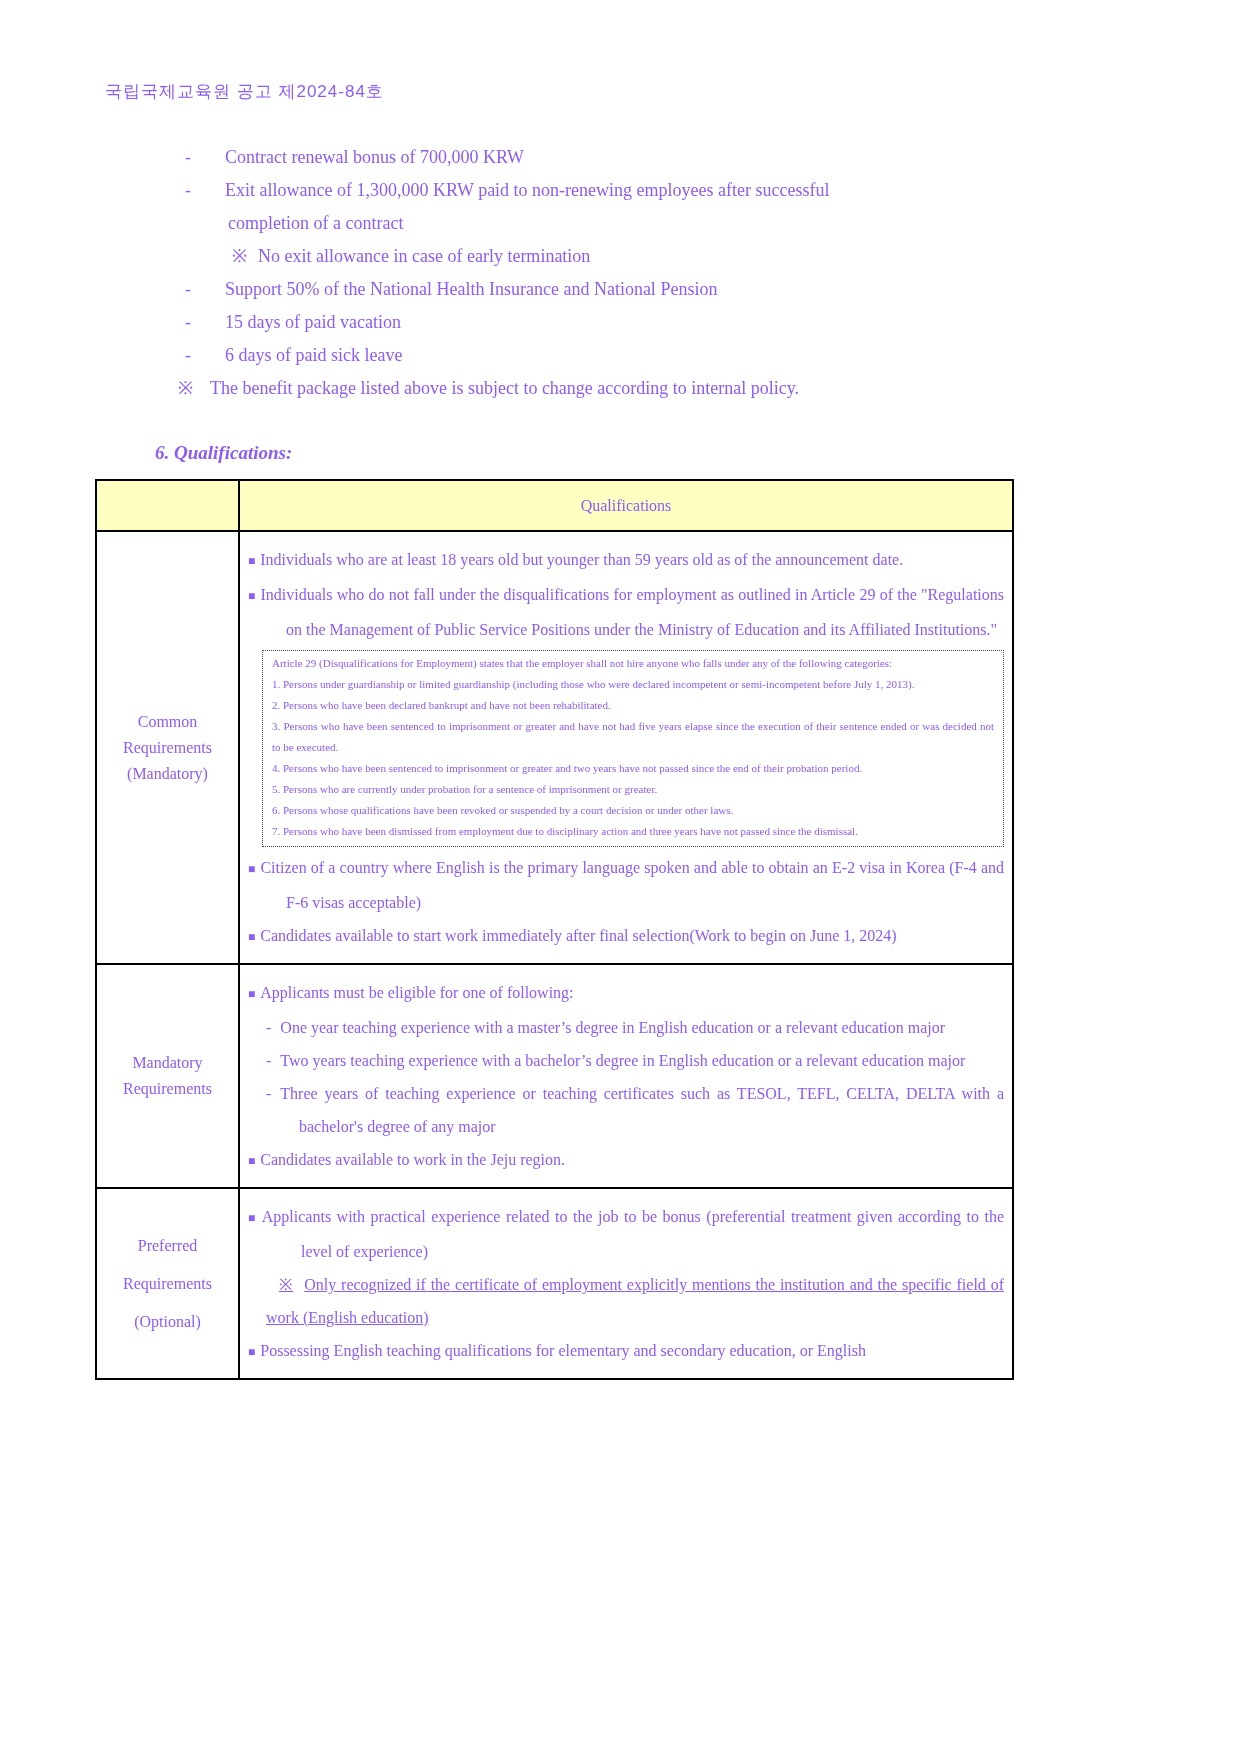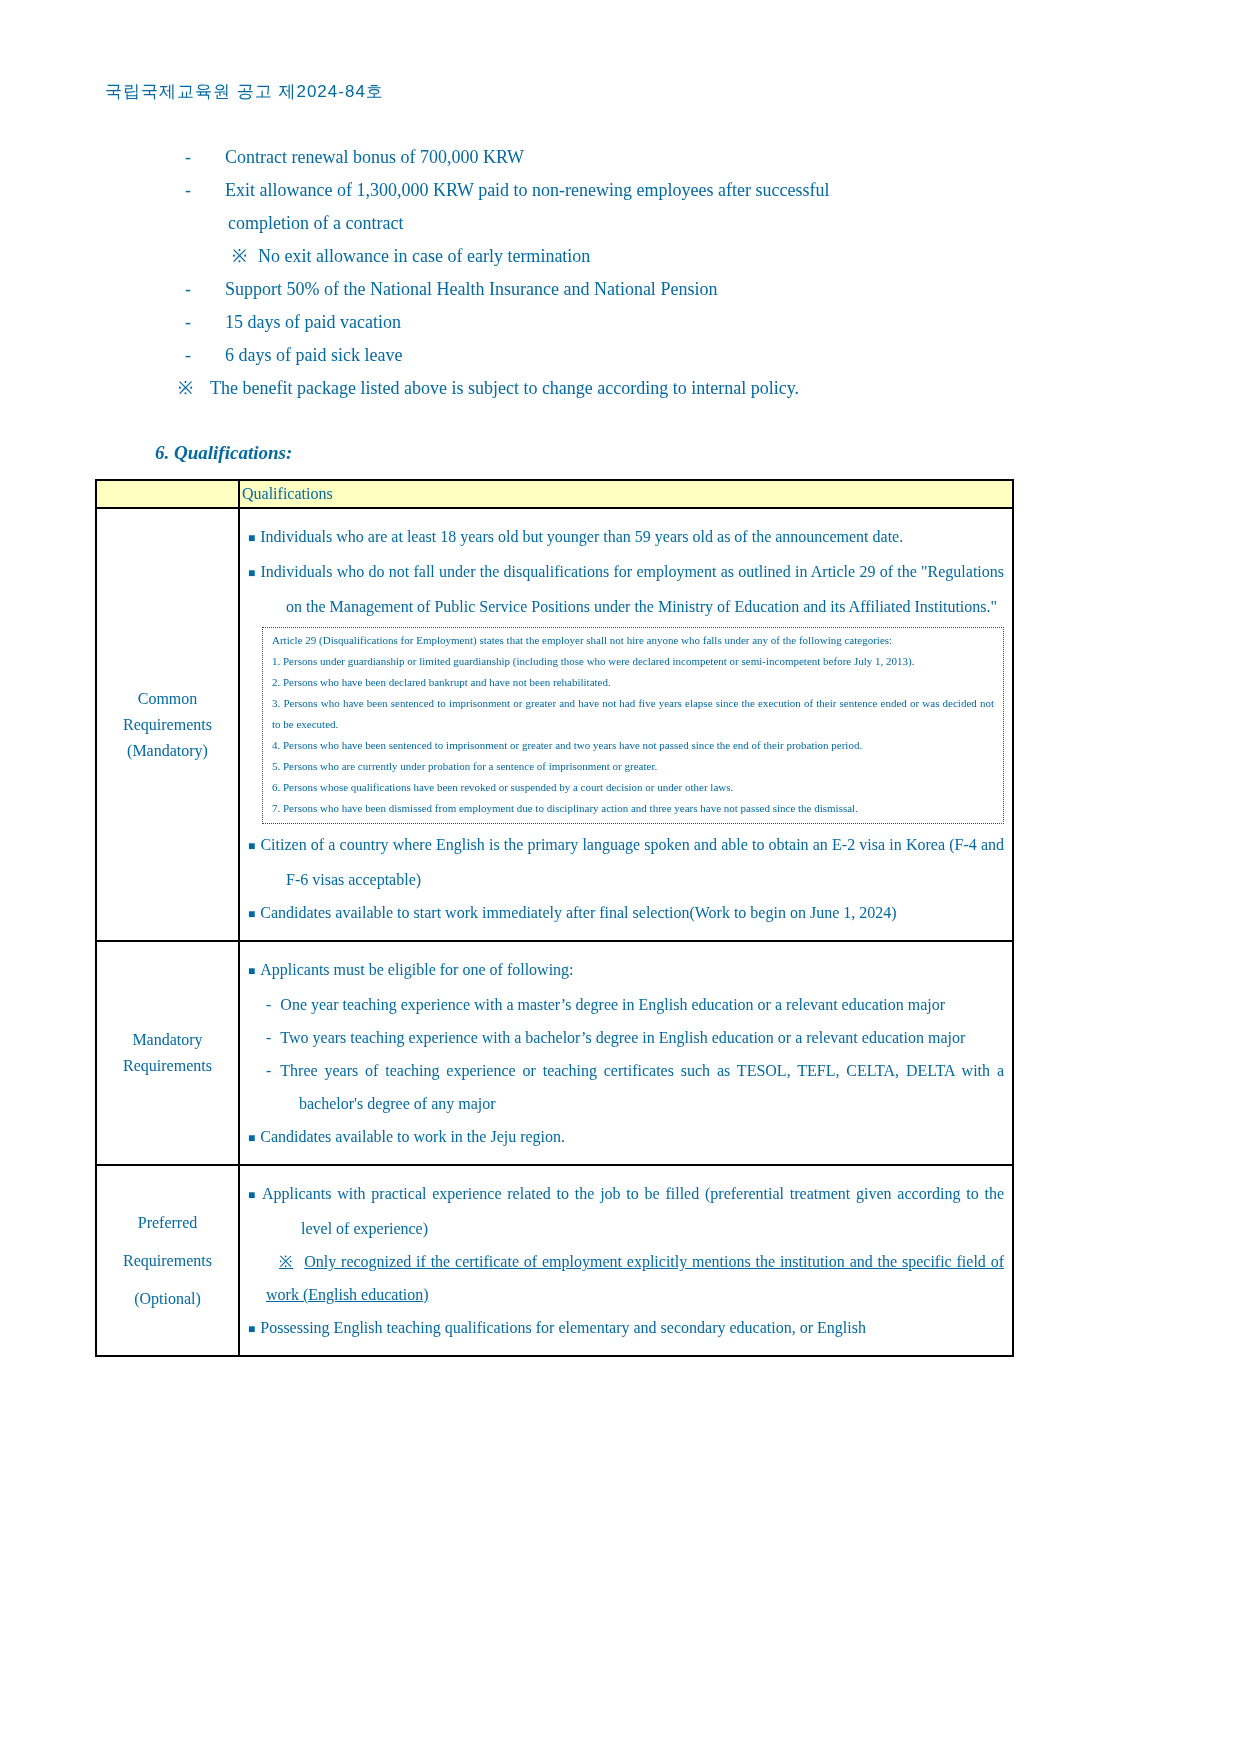--- a/index.html
+++ b/index.html
@@ -1,19 +1,19 @@
 <!DOCTYPE html>
 <html><head>
 <meta charset="utf-8">
 <style>
   * { margin: 0; padding: 0; box-sizing: border-box; }
   html, body { background: #e8e8e8; }
   .page {
     width: 1241px; height: 1755px;
-    background: #ffffff; color: #0369a1;
+    background: #ffffff; color: #8b5cf6;
     font-family: "Liberation Serif", serif;
     padding-top: 80px;
     overflow: hidden;
     position: relative;
     margin: 0 auto;
   }
   .doc-no {
     margin-left: 105px;
     font-family: "Liberation Sans", sans-serif;
     font-size: 17px; letter-spacing: 1px;
@@ -38,23 +38,23 @@
   
   table.qual {
     border-collapse: collapse;
     margin-left: 95px;
     width: 919px;
     table-layout: fixed;
   }
   table.qual td { border: 2px solid #000; vertical-align: middle; }
   td.c1 { width: 143px; }
   tr.thead td {
-    height: 28px;
+    height: 51px;
     background: #ffffc1;
-    text-align: left;
+    text-align: center;
     font-size: 16px;
     padding: 2px;
   }
   td.label {
     text-align: center;
     font-size: 16px;
     line-height: 26px;
     padding: 4px 4px;
   }
   td.label.wide-lh { line-height: 38px; }
@@ -180,21 +180,21 @@
         <div class="bp">
           <span class="mk">■</span><span>Candidates available to work in the Jeju region.</span>
         </div>
       </td>
     </tr>
 
     <tr>
       <td class="c1 label wide-lh">Preferred Requirements (Optional)</td>
       <td class="c2 content">
         <div class="bp deep">
-          <span class="mk">■</span><span>Applicants with practical experience related to the job to be filled (preferential treatment given according to the level of experience)</span>
+          <span class="mk">■</span><span>Applicants with practical experience related to the job to be bonus (preferential treatment given according to the level of experience)</span>
         </div>
         <div class="cnote">
           <span class="mk-ref">※</span><span>Only recognized if the certificate of employment explicitly mentions the institution and the specific field of work (English education)</span>
         </div>
         <div class="bp">
           <span class="mk">■</span><span>Possessing English teaching qualifications for elementary and secondary education, or English</span>
         </div>
       </td>
     </tr>
   </tbody>

